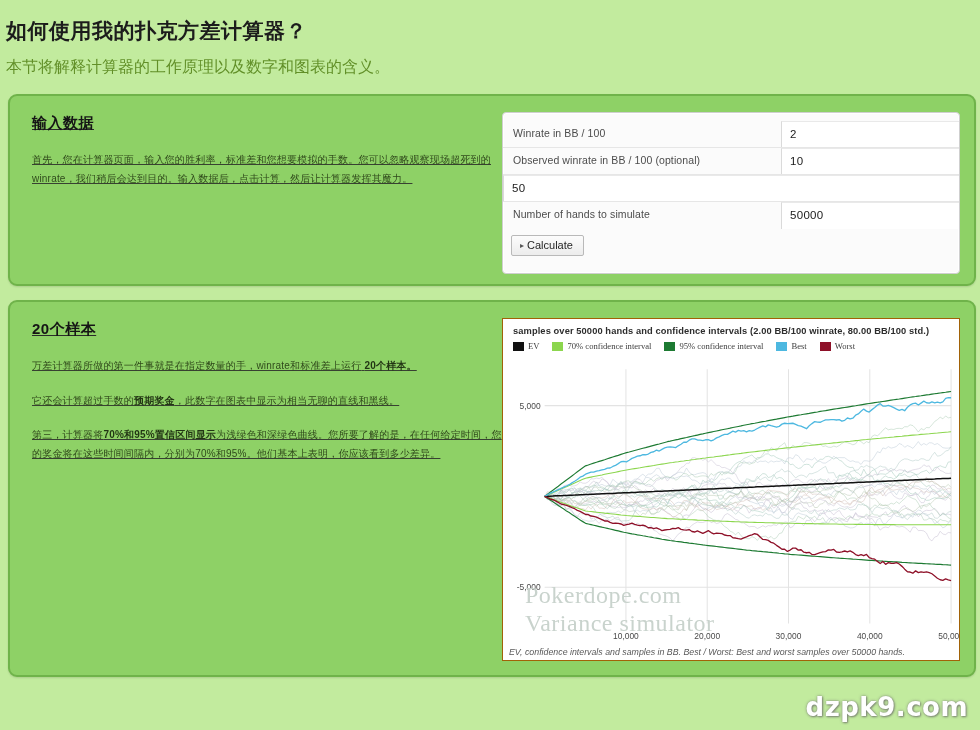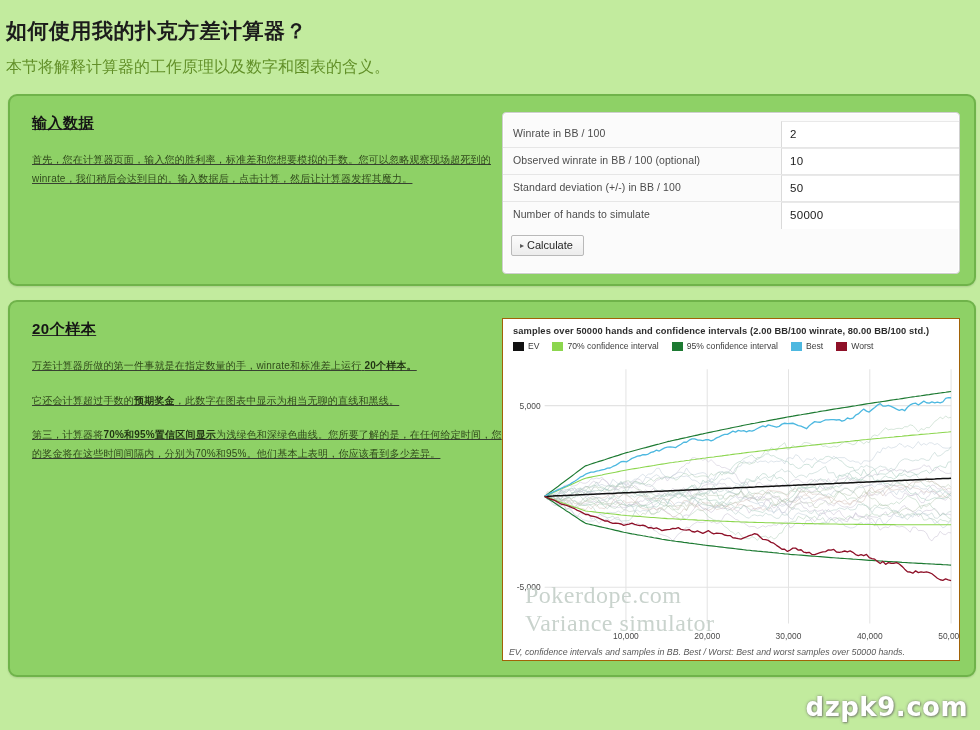--- a/index.html
+++ b/index.html
@@ -151,20 +151,21 @@
     white-space: nowrap;
   }
   #chart-legend {
     display: flex;
     align-items: center;
     gap: 13px;
     padding: 5px 0 0 10px;
     font-size: 8.6px;
     color: #3c3c3c;
     white-space: nowrap;
+    font-family: Liberation Serif, serif;
   }
   .legend-item { display: flex; align-items: center; gap: 4px; }
   .legend-swatch { width: 11px; height: 9px; display: inline-block; }
 
   #plot-area {
     position: absolute;
     left: 0; right: 0;
     top: 46px; bottom: 0;
   }
   #plot-svg { display: block; width: 100%; height: 100%; }
@@ -227,21 +228,20 @@
           <div class="form-label">Winrate in BB / 100</div>
           <div class="form-value">2</div>
         </div>
 
         <div class="form-row">
           <div class="form-label">Observed winrate in BB / 100 (optional)</div>
           <div class="form-value">10</div>
         </div>
 
         <div class="form-row">
-          <div class="form-label">Standard deviation (+/-) in BB / 100</div>
           <div class="form-value">50</div>
         </div>
 
         <div class="form-row" style="border-bottom:none;">
           <div class="form-label">Number of hands to simulate</div>
           <div class="form-value">50000</div>
         </div>
 
         <button id="calculate-button">
           <span class="tri">▸</span><span>Calculate</span>

